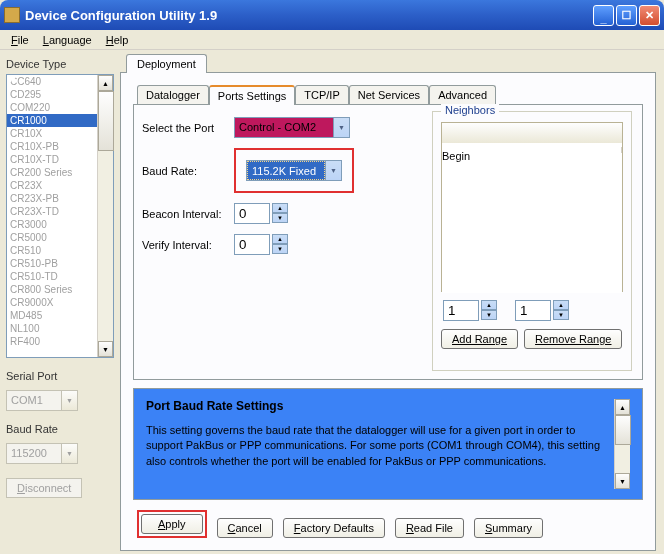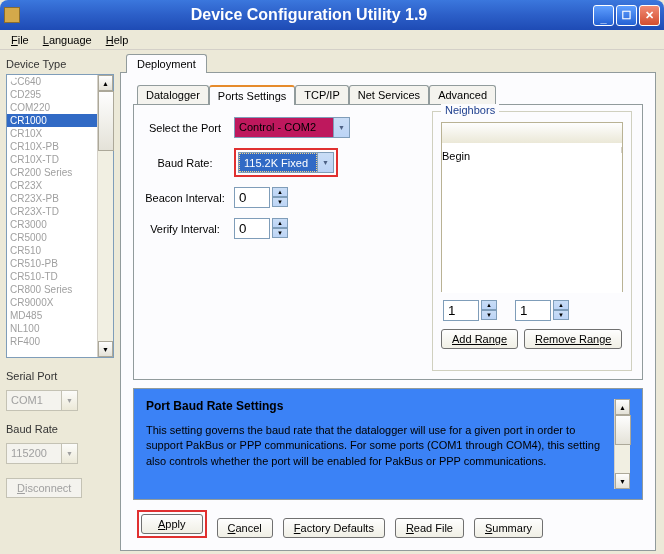--- a/index.html
+++ b/index.html
@@ -1,19 +1,19 @@
 <!DOCTYPE html>
 <html><head>
 <meta charset="utf-8">
 <style>
 * { box-sizing: border-box; margin: 0; padding: 0; }
 body { width: 664px; height: 554px; font-family: Tahoma, sans-serif; font-size: 11px; background: #ece9d8; overflow: hidden; }
 .titlebar { height: 30px; background: linear-gradient(to bottom, #3b77dd 0%, #2c5fc8 50%, #1e4bb5 100%); display: flex; align-items: center; padding: 0 4px; color: #fff; font-weight: bold; border-radius: 8px 8px 0 0; position: relative; }
 .titlebar-icon { width: 16px; height: 16px; background: #d4a94a; margin-right: 5px; border: 1px solid #8a6d2f; }
-.title-text { flex: 1; font-size: 16px; text-align: center; }
+.title-text { flex: 1; font-size: 13px; }
 .win-btns { display: flex; gap: 2px; }
 .win-btn { width: 21px; height: 21px; border-radius: 3px; border: 1px solid #fff; display: flex; align-items: center; justify-content: center; font-size: 11px; font-weight: bold; cursor: pointer; }
 .win-min, .win-max { background: linear-gradient(to bottom, #5f9fff, #2461d4); }
 .win-close { background: linear-gradient(to bottom, #f08b74, #d44e2f); }
 .menubar { height: 20px; background: #ece9d8; display: flex; align-items: center; padding: 0 4px; border-bottom: 1px solid #d4d0c8; }
 .menu-item { padding: 2px 7px; cursor: pointer; }
 .menu-item u { text-decoration: underline; }
 .main { display: flex; position: relative; }
 .leftcol { width: 120px; padding: 8px 6px; }
 .group-label { color: #333; margin-bottom: 4px; }
@@ -32,25 +32,25 @@
 .rightcol { flex: 1; padding: 4px 8px 8px 0; }
 .main-tabs { margin-left: 6px; position: relative; }
 .main-tab { display: inline-block; padding: 3px 10px; border: 1px solid #919b9c; border-bottom: none; background: #fcfcfe; border-radius: 3px 3px 0 0; position: relative; z-index: 2; }
 .main-panel { border: 1px solid #919b9c; background: #fcfcfe; margin-top: -1px; padding: 12px; min-height: 340px; }
 .sub-tabs { display: flex; margin-left: 4px; }
 .sub-tab { padding: 3px 8px; border: 1px solid #919b9c; border-bottom: none; background: #f4f3ee; border-radius: 3px 3px 0 0; margin-right: 0; cursor: pointer; font-size: 11px; }
 .sub-tab.active { background: #fcfcfe; border-top: 2px solid #e68b2c; position: relative; z-index: 2; }
 .sub-panel { border: 1px solid #919b9c; background: #fcfcfe; margin-top: -1px; padding: 12px 8px; display: flex; position: relative; min-height: 276px; }
 .form-left { width: 230px; }
 .form-row { display: flex; align-items: center; margin-bottom: 10px; }
-.form-label { width: 92px; text-align: center; padding-right: 6px; }
+.form-label { width: 92px; text-align: left; padding-right: 6px; }
 .sel-combo { display: flex; border: 1px solid #7f9db9; background: #be185d; height: 21px; width: 116px; }
 .sel-combo-val { flex: 1; padding: 3px 4px; }
 .sel-combo-btn { width: 16px; background: linear-gradient(#c9ddf6, #bcd4f6); border-left: 1px solid #7f9db9; display: flex; align-items: center; justify-content: center; font-size: 7px; color: #4d6185; cursor: pointer; }
-.baud-wrap { border: 2px solid #e03030; padding: 2px; display: flex; }
+.baud-wrap { border: 2px solid #e03030; padding: 10px; display: flex; }
 .baud-combo-val { background: #316ac5; color: #fff; border: 1px dotted #f4d48a; }
 .spinner { display: flex; }
 .spinner-input { width: 36px; height: 21px; border: 1px solid #7f9db9; padding: 0 4px; }
 .spinner-btns { display: flex; flex-direction: column; margin-left: 2px; }
 .spin-btn { width: 16px; height: 10px; border: 1px solid #7f9db9; background: linear-gradient(#c9ddf6, #bcd4f6); font-size: 6px; display: flex; align-items: center; justify-content: center; cursor: pointer; }
 .fieldset { position: absolute; right: 10px; top: 6px; width: 200px; height: 260px; border: 1px solid #d0d0bf; padding: 10px 8px 8px; }
 .fieldset-legend { position: absolute; top: -8px; left: 8px; background: #fcfcfe; padding: 0 4px; color: #20418f; }
 .table { border: 1px solid #b9b294; height: 170px; }
 .table-head { display: flex; background: linear-gradient(#fefefe, #ebe8d7); height: 20px; }
 .th { flex: 1; padding: 3px 0; border-right: 1px solid #d4d0c8; cursor: pointer; margin-top: 24px; }

